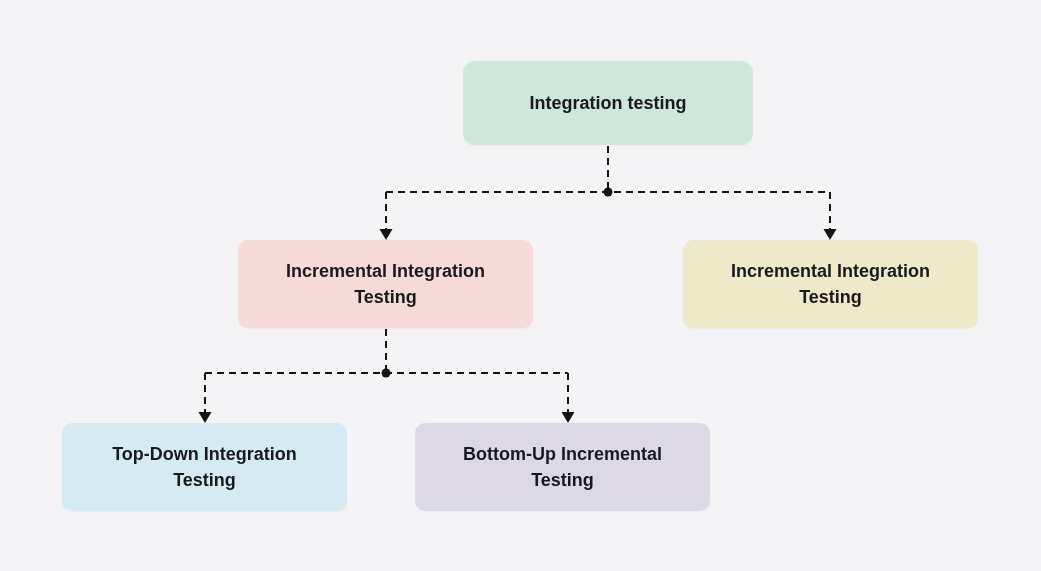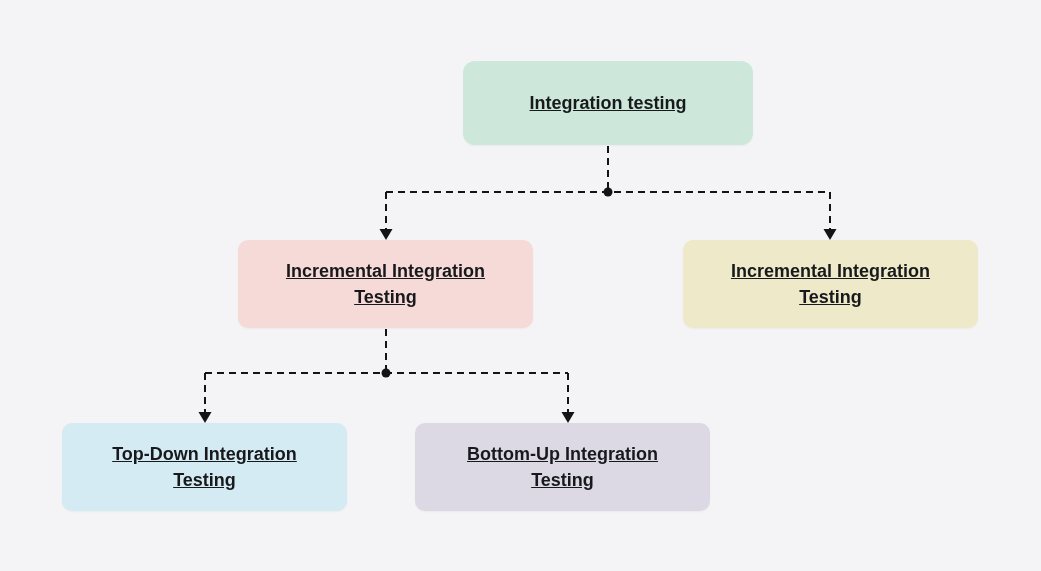--- a/index.html
+++ b/index.html
@@ -38,21 +38,20 @@
     justify-content: center;
     text-align: center;
     border-radius: 10px;
     color: var(--text, #17191c);
     font-size: 18px;
     font-weight: 600;
     line-height: 1.45;
     padding: 0 26px;
     box-sizing: border-box;
     box-shadow: 0 1px 2px rgba(0,0,0,0.04);
-    text-decoration: underline;
   }
   .node-root       { left: 463px; top: 61px;  width: 290px; height: 84px; border-radius: 12px; }
   .node-inc-left   { left: 238px; top: 240px; width: 295px; height: 88px; }
   .node-inc-right  { left: 683px; top: 240px; width: 295px; height: 88px; }
   .node-top-down   { left: 62px;  top: 423px; width: 285px; height: 88px; }
   .node-bottom-up  { left: 415px; top: 423px; width: 295px; height: 88px; }
 </style>
 </head>
 <body>
 
@@ -95,16 +94,16 @@
 
   <div class="node node-inc-right" style="background-color: rgb(237, 233, 201);">
     <span>Incremental Integration Testing</span>
   </div>
 
   <div class="node node-top-down" style="background-color: rgb(213, 235, 243);">
     <span>Top-Down Integration Testing</span>
   </div>
 
   <div class="node node-bottom-up" style="background-color: rgb(220, 217, 229);">
-    <span>Bottom-Up Integration Testing</span>
+    <span>Bottom-Up Incremental Testing</span>
   </div>
 
 </div>
 
 </body></html>

